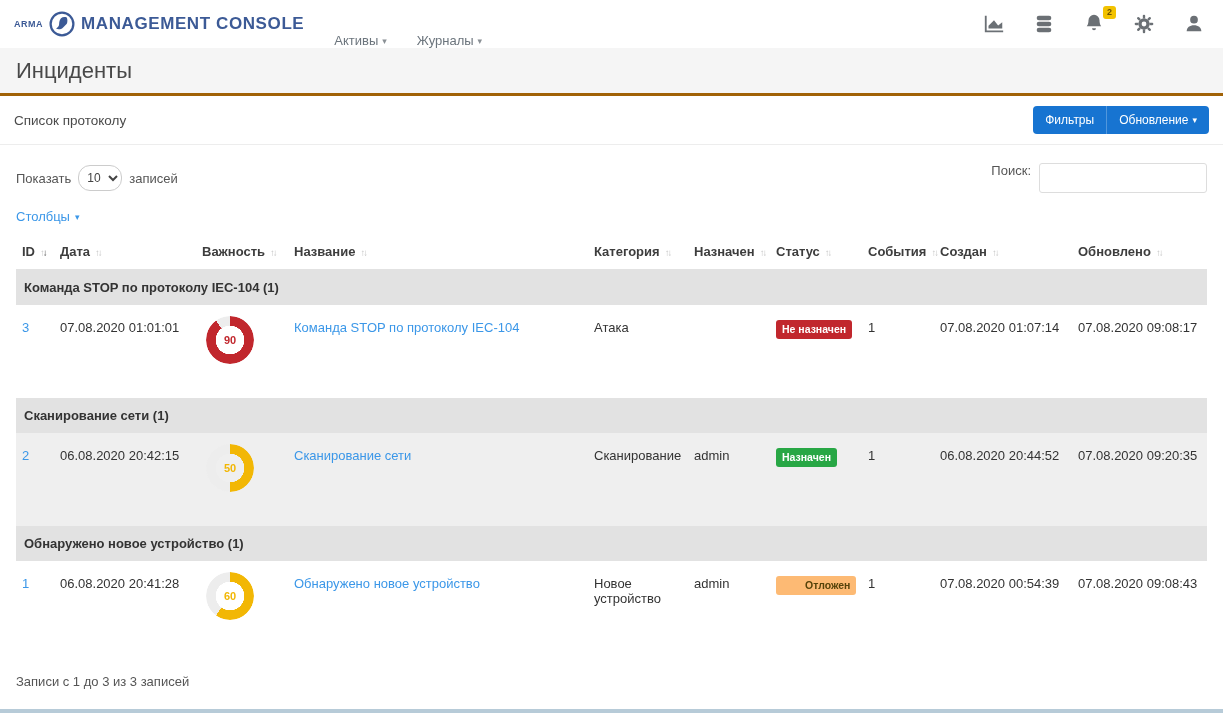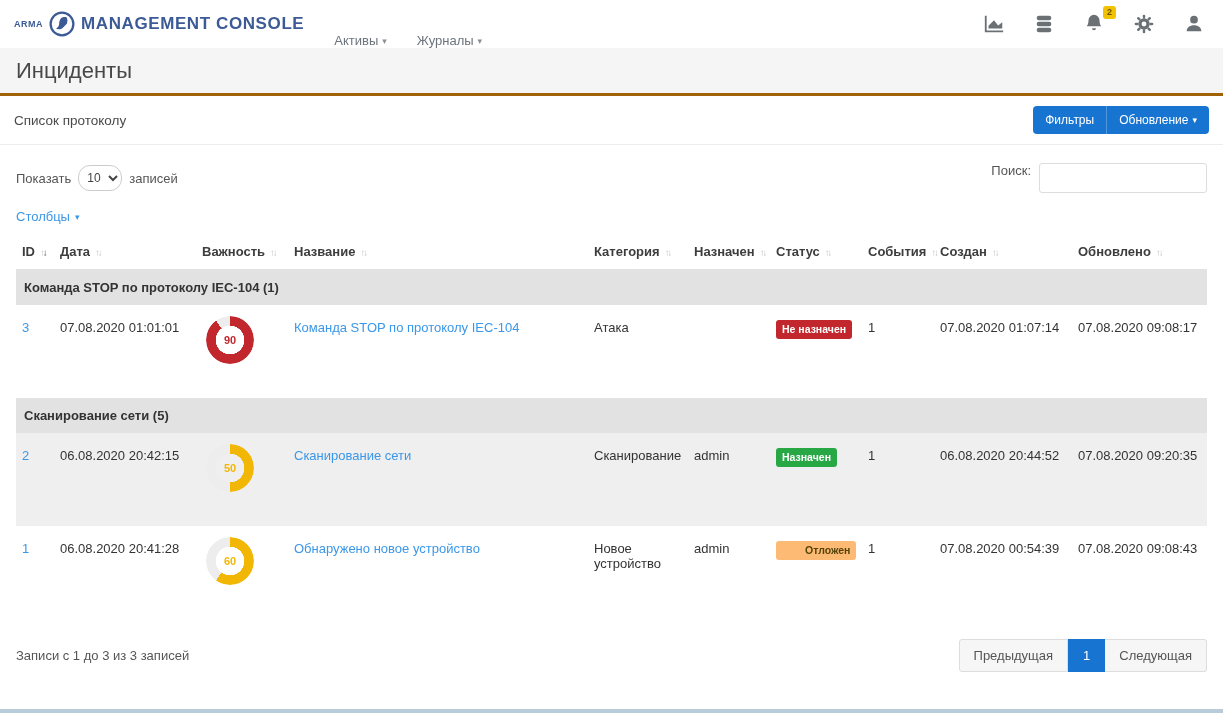--- a/index.html
+++ b/index.html
@@ -237,39 +237,42 @@
         </td>
         <td><a class="tbl-link" href="#">Команда STOP по протоколу IEC-104</a></td>
         <td>Атака</td>
         <td></td>
         <td><span class="badge badge-danger">Не назначен</span></td>
         <td>1</td>
         <td>07.08.2020 01:07:14</td>
         <td>07.08.2020 09:08:17</td>
       </tr>
       <tr class="group-row">
-        <td colspan="10">Сканирование сети (5)</td>
+        <td colspan="10">Сканирование сети (1)</td>
       </tr>
       <tr class="data-row striped">
         <td><a class="tbl-link" href="#">2</a></td>
         <td>06.08.2020 20:42:15</td>
         <td>
           <div class="donut-wrap">
             <div class="donut-ring" style="background: conic-gradient(rgb(242, 183, 5) 50%, rgb(237, 237, 237) 0deg);"></div>
             <span class="donut-num" style="color: rgb(242, 183, 5);">50</span>
           </div>
         </td>
         <td><a class="tbl-link" href="#">Сканирование сети</a></td>
         <td>Сканирование</td>
         <td>admin</td>
         <td><span class="badge badge-success">Назначен</span></td>
         <td>1</td>
         <td>06.08.2020 20:44:52</td>
         <td>07.08.2020 09:20:35</td>
       </tr>
+      <tr class="group-row">
+        <td colspan="10">Обнаружено новое устройство (1)</td>
+      </tr>
       <tr class="data-row">
         <td><a class="tbl-link" href="#">1</a></td>
         <td>06.08.2020 20:41:28</td>
         <td>
           <div class="donut-wrap">
             <div class="donut-ring" style="background: conic-gradient(rgb(242, 183, 5) 60%, rgb(237, 237, 237) 0deg);"></div>
             <span class="donut-num" style="color: rgb(242, 183, 5);">60</span>
           </div>
         </td>
         <td><a class="tbl-link" href="#">Обнаружено новое устройство</a></td>
@@ -278,20 +281,15 @@
         <td><span class="badge badge-warning">Отложен</span></td>
         <td>1</td>
         <td>07.08.2020 00:54:39</td>
         <td>07.08.2020 09:08:43</td>
       </tr>
     </tbody>
 </table>
 
 <div class="table-footer">
   <span>Записи с 1 до 3 из 3 записей</span>
-  <div class="pagination">
-    <button class="page-btn">Предыдущая</button>
-    <button class="page-btn active">1</button>
-    <button class="page-btn">Следующая</button>
-  </div>
 </div>
 
 <div class="bottom-strip"></div>
 
 </body></html>

